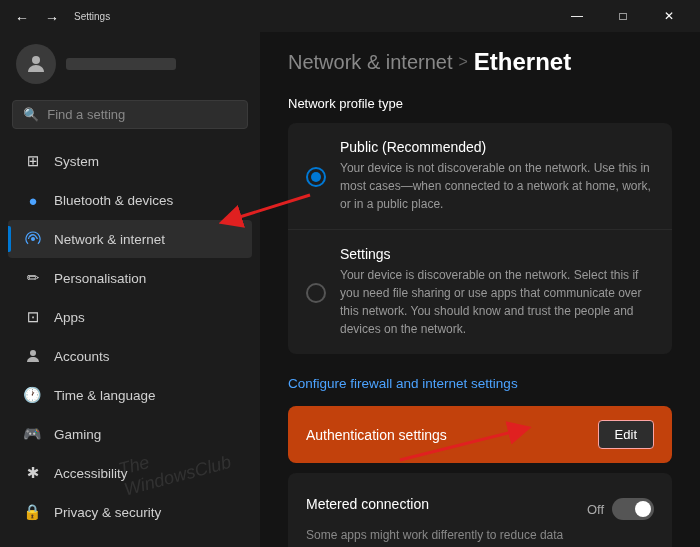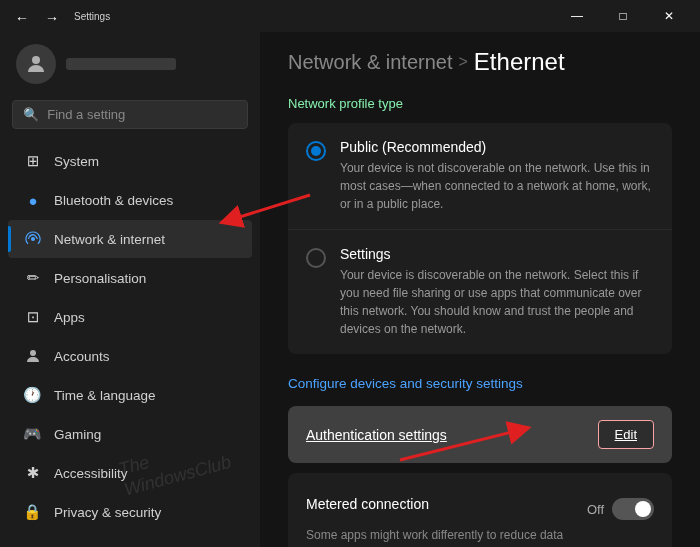--- a/index.html
+++ b/index.html
@@ -191,44 +191,44 @@
       font-size: 13px;
       color: #888;
       margin-bottom: 8px;
     }
     .breadcrumb .parent-link {
       color: #888;
       font-size: 20px;
       font-weight: 300;
     }
     .breadcrumb .separator { color: #666; font-size: 16px; }
-    .breadcrumb .current { color: #ffffff; font-size: 24px; font-weight: 400; }
+    .breadcrumb .current { color: #ffffff; font-size: 24px; font-weight: 700; }
 
     .content-body {
       flex: 1;
       overflow-y: auto;
       padding: 0 28px 20px 28px;
     }
     .content-body::-webkit-scrollbar { width: 4px; }
     .content-body::-webkit-scrollbar-thumb { background: #333; border-radius: 2px; }
 
     .section-label {
       font-size: 13px;
-      color: #86efac;
+      color: #ffffff;
       margin-bottom: 12px;
     }
 
     .card {
       background: #1e1e1e;
       border-radius: 8px;
       margin-bottom: 10px;
     }
     .card-row {
       display: flex;
-      align-items: flex-start;
+      align-items: center;
       padding: 16px 18px;
       gap: 14px;
     }
     .card-row + .card-row {
       border-top: 1px solid #2a2a2a;
     }
     .radio-outer {
       width: 20px;
       height: 20px;
       border-radius: 50%;
@@ -266,28 +266,27 @@
       margin-bottom: 4px;
     }
     .link-text {
       color: #4ca3ff;
       font-size: 13.5px;
       cursor: pointer;
       text-decoration: none;
     }
 
     .settings-row {
-      background: #404040;
+      background: #c2410c;
       border-radius: 8px;
       display: flex;
       align-items: center;
       padding: 14px 18px;
       margin-bottom: 10px;
       gap: 12px;
-      text-decoration: underline;
     }
     .settings-row-label {
       flex: 1;
       font-size: 14px;
       color: #ffffff;
     }
     .edit-button {
       background: #2d2d2d;
       border: 1px solid #fca5a5;
       border-radius: 4px;
@@ -493,21 +492,21 @@
         <div class="card-row">
           <div class="radio-outer"></div>
           <div class="card-text-block">
             <div class="card-text-title">Settings</div>
             <div class="card-text-desc">Your device is discoverable on the network. Select this if you need file sharing or use apps that communicate over this network. You should know and trust the people and devices on the network.</div>
           </div>
         </div>
       </div>
 
       <div class="link-row">
-        <a class="link-text">Configure devices and security settings</a>
+        <a class="link-text">Configure firewall and internet settings</a>
       </div>
 
       <div class="settings-row">
         <span class="settings-row-label">Authentication settings</span>
         <button class="edit-button">Edit</button>
       </div>
 
       <div class="metered-row">
         <div class="metered-header">
           <span class="metered-title">Metered connection</span>

